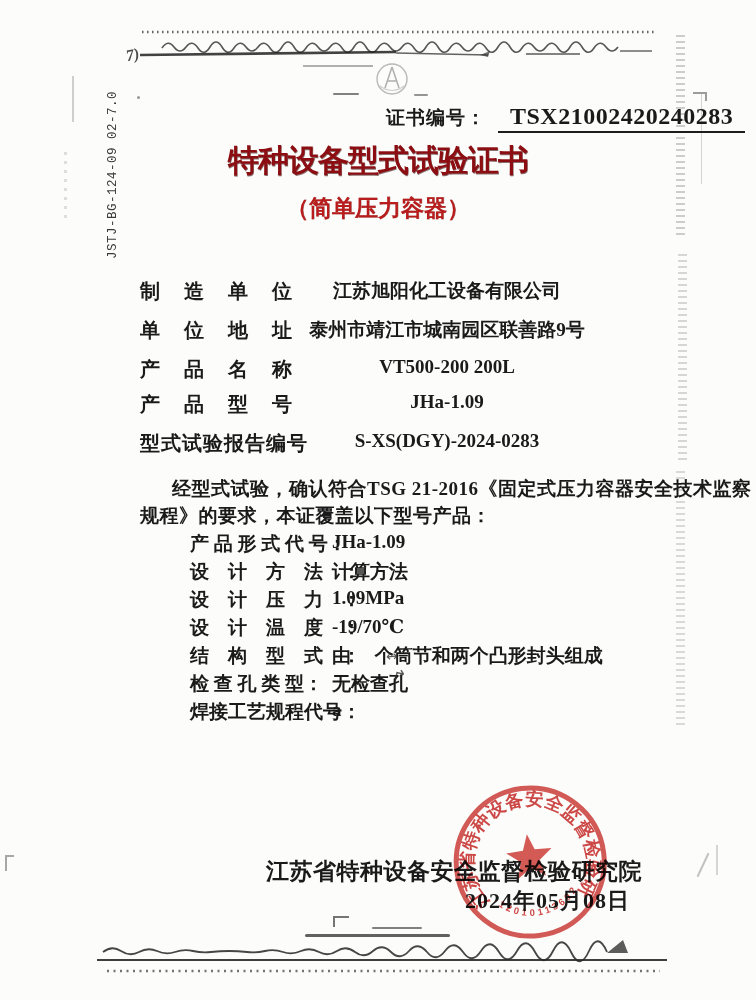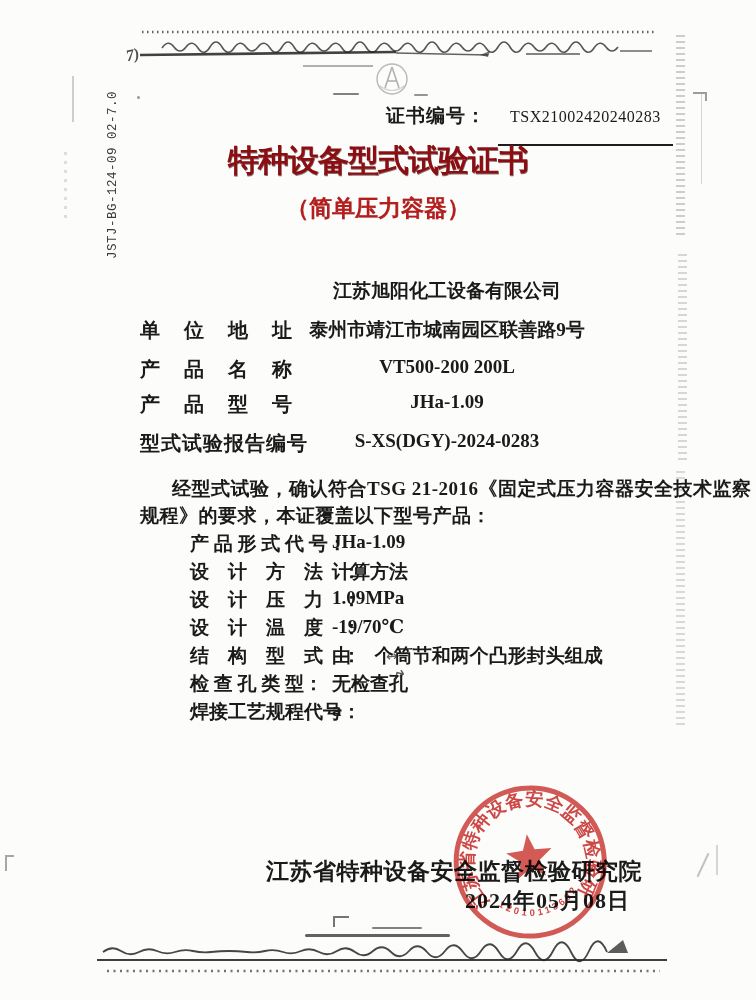--- a/index.html
+++ b/index.html
@@ -22,22 +22,22 @@
   .faint-vline { position:absolute; background:#8a8a8a; }
   .dash-col {
     position:absolute; width:3px;
     background:repeating-linear-gradient(0deg, rgba(80,80,80,.5) 0 3px, transparent 3px 9px);
     opacity:.35;
   }
 
   
   .cert-no-row { position:absolute; top:103px; left:386px; display:flex; align-items:baseline;
     font-size:19px; font-weight:bold; letter-spacing:1px;gap:12px; }
-  .cert-no-value { font-size:16px; border-bottom:2px solid #1d1d1d; padding:0 12px 18px 12px;
-    letter-spacing:.5px; font-weight:normal; }
+  .cert-no-value { font-size:24px; border-bottom:2px solid #1d1d1d; padding:0 12px 1px 12px;
+    letter-spacing:.5px; font-weight:bold; }
   .doc-title { position:absolute; top:140px; left:0; width:100%; text-align:center;
     font-size:31px; font-weight:bold; letter-spacing:-1px; color:#8c0e12;
     text-shadow:.6px .6px 0 rgba(40,0,0,.55); }
   .doc-subtitle { position:absolute; top:193px; left:0; width:100%; text-align:center;
     font-size:23px; font-weight:bold; color:#b91c1c; text-shadow:.4px .4px 0 rgba(60,0,0,.4); }
   .side-code { position:absolute; left:35px; top:170px; width:160px; height:18px;
     transform:rotate(-90deg); font-family:"Liberation Mono","DejaVu Sans Mono",monospace;
     font-size:12.5px; color:#3a3a3a; letter-spacing:.5px; white-space:pre; text-align:center; }
 
   
@@ -123,20 +123,21 @@
 
   <div class="cert-no-row">
     <span>证书编号：</span>
     <span class="cert-no-value">TSX21002420240283</span>
   </div>
 
   <div class="doc-title">特种设备型式试验证书</div>
   <div class="doc-subtitle">（简单压力容器）</div>
 
   <div class="field-row" style="top:278px;">
+    <span class="f-label">制　造　单　位</span>
     <span class="f-value">江苏旭阳化工设备有限公司</span>
   </div>
   <div class="field-row" style="top:317px;font-family:Liberation Serif, serif;">
     <span class="f-label">单　位　地　址</span>
     <span class="f-value">泰州市靖江市城南园区联善路9号</span>
   </div>
   <div class="field-row" style="top:356px;">
     <span class="f-label">产　品　名　称</span>
     <span class="f-value">VT500-200 200L</span>
   </div>

